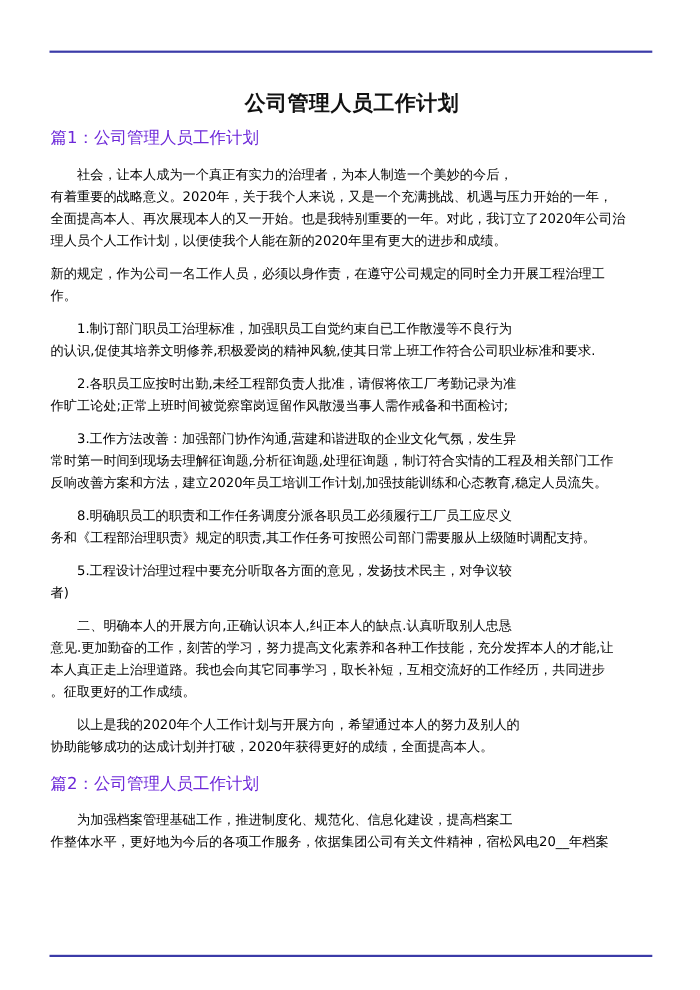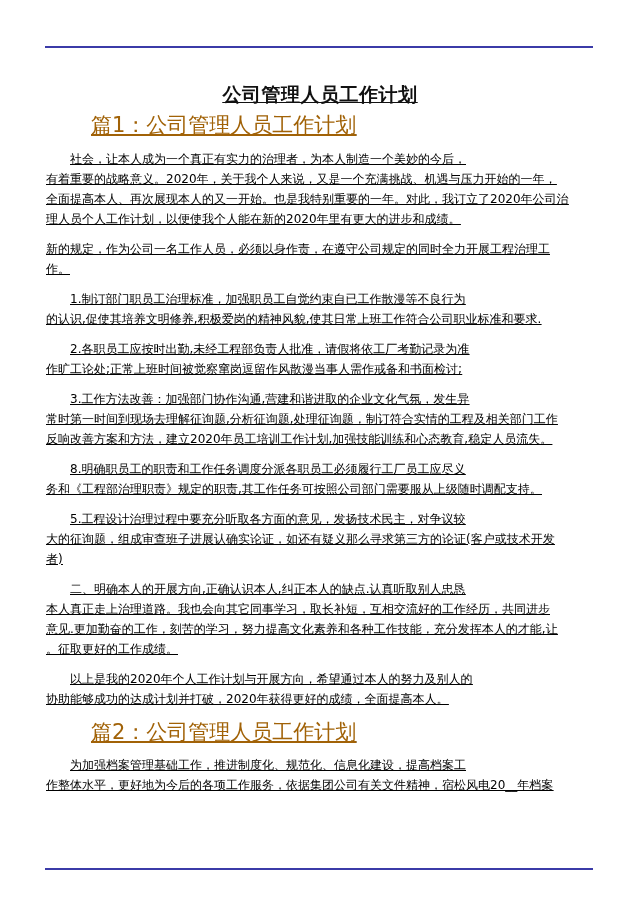--- a/index.html
+++ b/index.html
@@ -1,15 +1,15 @@
 <!DOCTYPE html>
 <html><head>
   <meta charset="utf-8">
   <style>
-    * { margin: 0; padding: 0; box-sizing: border-box; text-decoration: underline; }
+    * { margin: 0; padding: 0; box-sizing: border-box; }
     html, body {
       width: 636px;
       height: 900px;
       background: #ffffff;
       overflow: hidden;
     }
     body {
       position: relative;
       font-family: "DejaVu Sans", "Liberation Sans", sans-serif;
       color: #1a1a1a;
@@ -32,26 +32,25 @@
     }
     .doc-title {
       text-align: center;
       font-size: 19px;
       line-height: 28px;
       color: #111111;
       letter-spacing: 0.5px;
       margin-bottom: 6px;
     }
     .section-heading {
-      font-size: 21px;
+      font-size: 15px;
       line-height: 22px;
-      color: #a16207;
+      color: #6d28d9;
       font-weight: normal;
       margin-bottom: 13px;
-      margin-left: 45px;
     }
     .section-heading.second {
       margin-top: 12px;
       margin-bottom: 12px;
     }
     .para {
       font-size: 12px;
       line-height: 20px;
       color: #000000;
       margin-bottom: 10px;
@@ -103,28 +102,27 @@
     <span class="line">反响改善方案和方法，建立2020年员工培训工作计划,加强技能训练和心态教育,稳定人员流失。</span>
   </p>
 
   <p class="para">
     <span class="line first">8.明确职员工的职责和工作任务调度分派各职员工必须履行工厂员工应尽义</span>
     <span class="line">务和《工程部治理职责》规定的职责,其工作任务可按照公司部门需要服从上级随时调配支持。</span>
   </p>
 
   <p class="para">
     <span class="line first">5.工程设计治理过程中要充分听取各方面的意见，发扬技术民主，对争议较</span>
-    <span class="line">大的征询题，组成审查班子进展认确实论证，如还有疑义那么寻求第三方的论证(客户或技术开发</span>
     <span class="line">者)</span>
   </p>
 
   <p class="para">
     <span class="line first">二、明确本人的开展方向,正确认识本人,纠正本人的缺点.认真听取别人忠恳</span>
+    <span class="line">意见.更加勤奋的工作，刻苦的学习，努力提高文化素养和各种工作技能，充分发挥本人的才能,让</span>
     <span class="line">本人真正走上治理道路。我也会向其它同事学习，取长补短，互相交流好的工作经历，共同进步</span>
-    <span class="line">意见.更加勤奋的工作，刻苦的学习，努力提高文化素养和各种工作技能，充分发挥本人的才能,让</span>
     <span class="line">。征取更好的工作成绩。</span>
   </p>
 
   <p class="para">
     <span class="line first">以上是我的2020年个人工作计划与开展方向，希望通过本人的努力及别人的</span>
     <span class="line">协助能够成功的达成计划并打破，2020年获得更好的成绩，全面提高本人。</span>
   </p>
 
   <h2 class="section-heading second">篇2：公司管理人员工作计划</h2>
 

